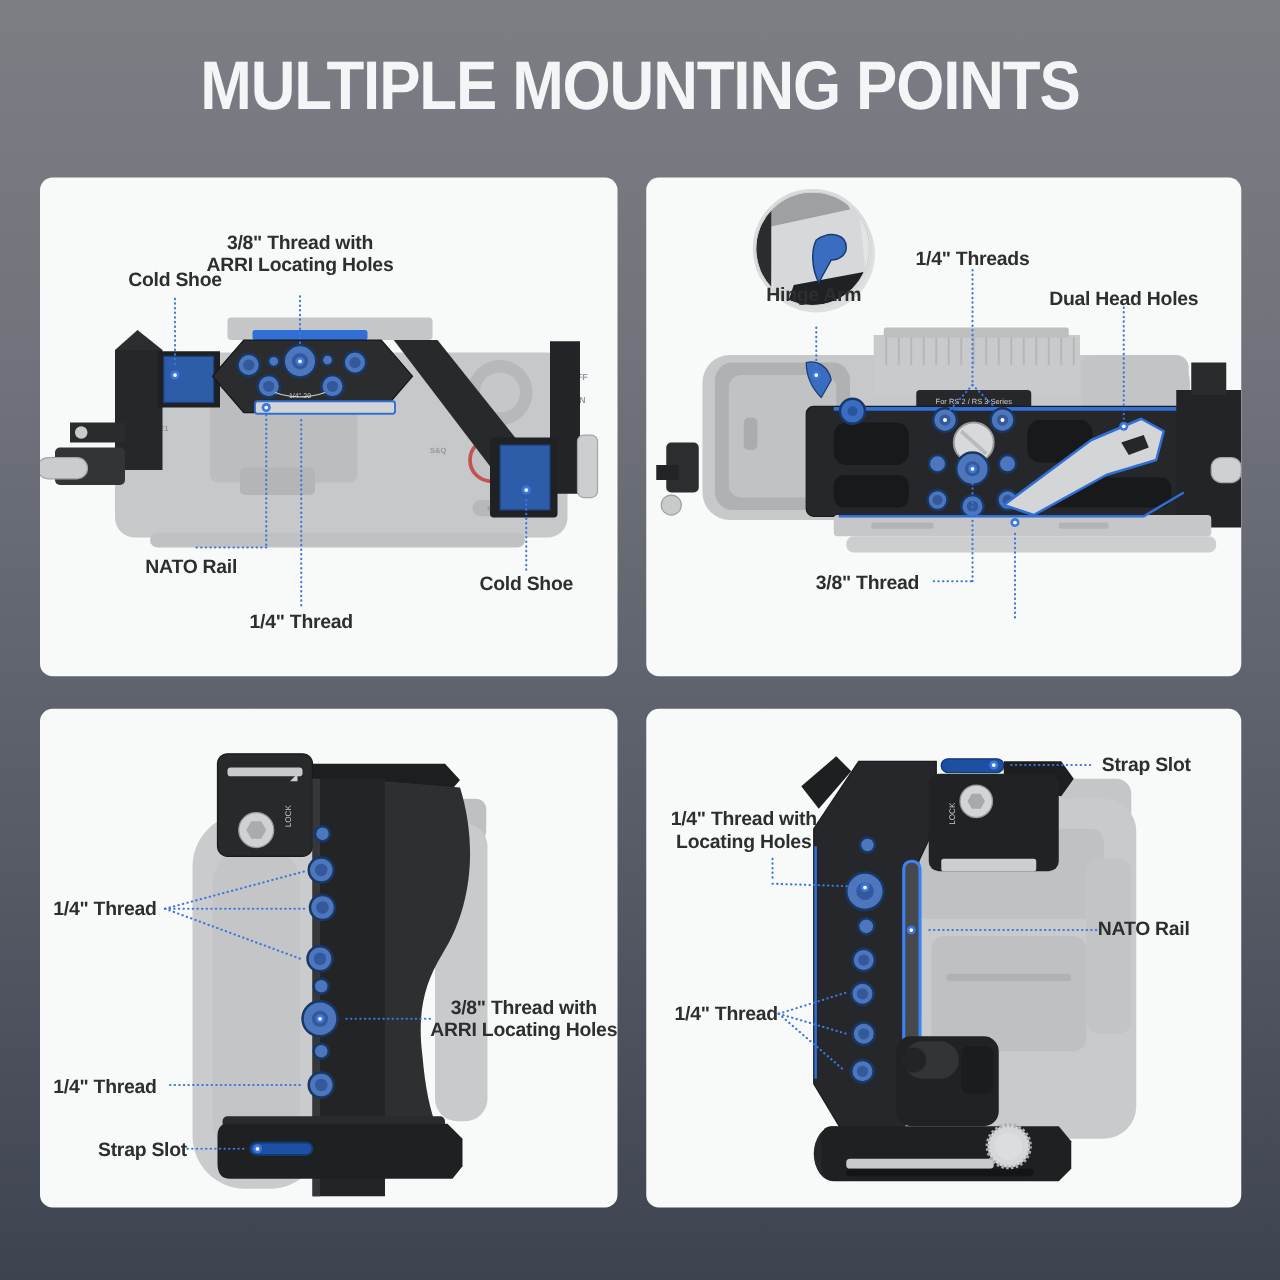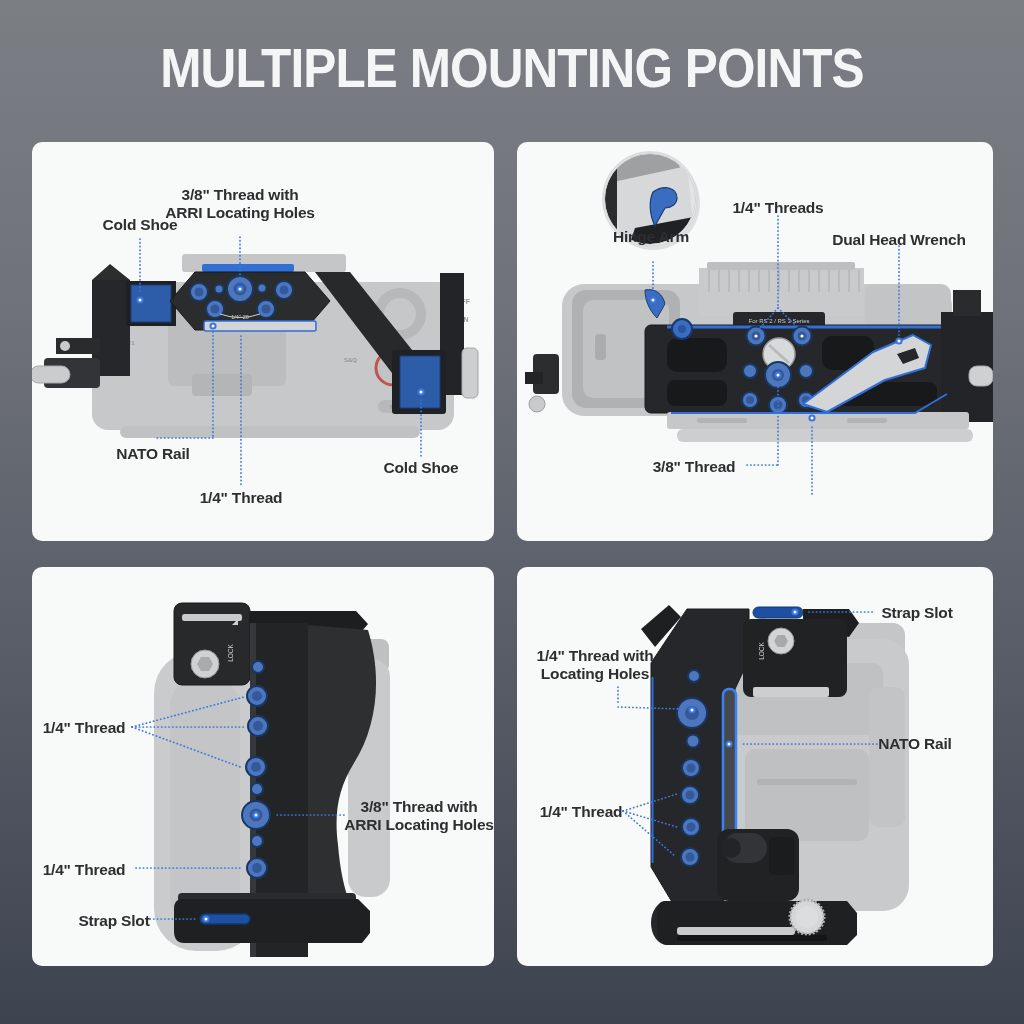--- a/index.html
+++ b/index.html
@@ -221,21 +221,21 @@
       <line class="ld" x1="261" y1="323" x2="261" y2="244"></line>
       <circle cx="261" cy="233" r="3.6" fill="#3d76dc"></circle>
         <circle cx="261" cy="233" r="1.5" fill="#fff"></circle>
       <line class="ld" x1="295" y1="352" x2="295" y2="282"></line>
       <circle cx="295" cy="276" r="3.6" fill="#3d76dc"></circle>
         <circle cx="295" cy="276" r="1.5" fill="#fff"></circle>
     </g>
   </svg>
   <div class="callout" style="left:74px;top:86px;width:120px">Hinge Arm</div>
   <div class="callout" style="left:201px;top:57px;width:120px">1/4" Threads</div>
-  <div class="callout" style="left:312px;top:89px;width:140px">Dual Head Wrench</div>
+  <div class="callout" style="left:312px;top:89px;width:140px">Dual Head Holes</div>
   <div class="callout" style="left:127px;top:316px;width:100px">3/8" Thread</div>
 </div>
 
 <div class="panel" style="left:32px;top:567px;width:462px;height:399px">
   <svg viewBox="0 0 462 399" width="462" height="399">
     <g>
       <rect x="122" y="84" width="104" height="300" rx="42" fill="#cacbcd"></rect>
       <rect x="138" y="110" width="70" height="250" rx="30" fill="#c4c5c7"></rect>
       <rect x="250" y="62" width="78" height="48" rx="10" fill="#c6c7c9"></rect>
       <rect x="305" y="72" width="52" height="34" rx="8" fill="#bfc0c2"></rect>

